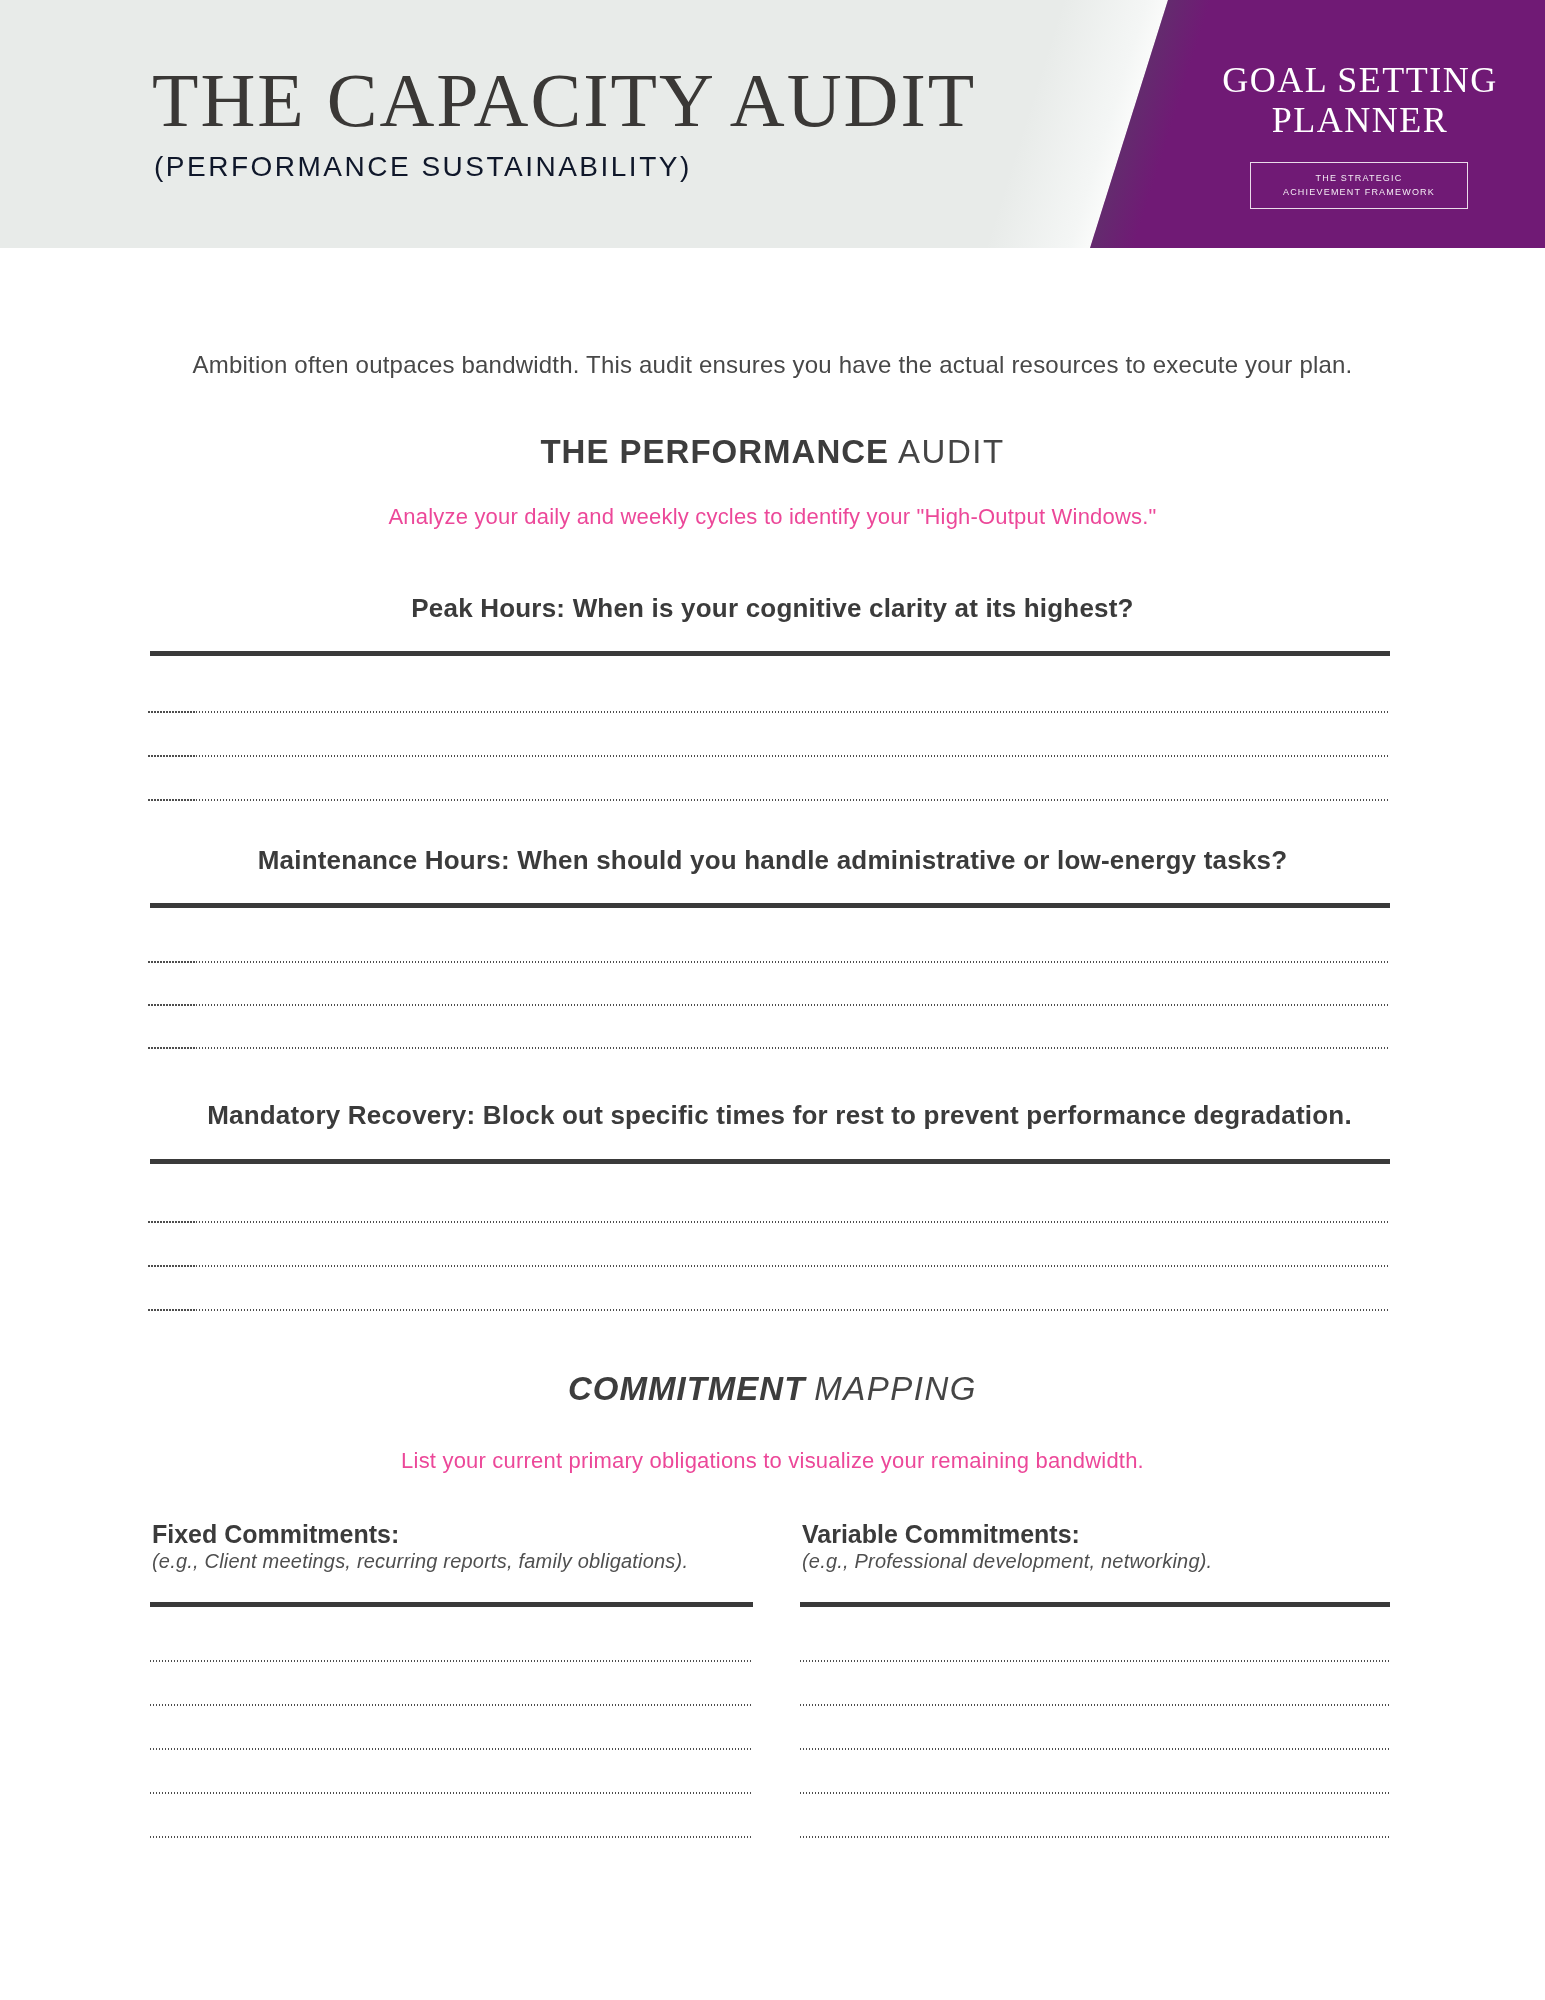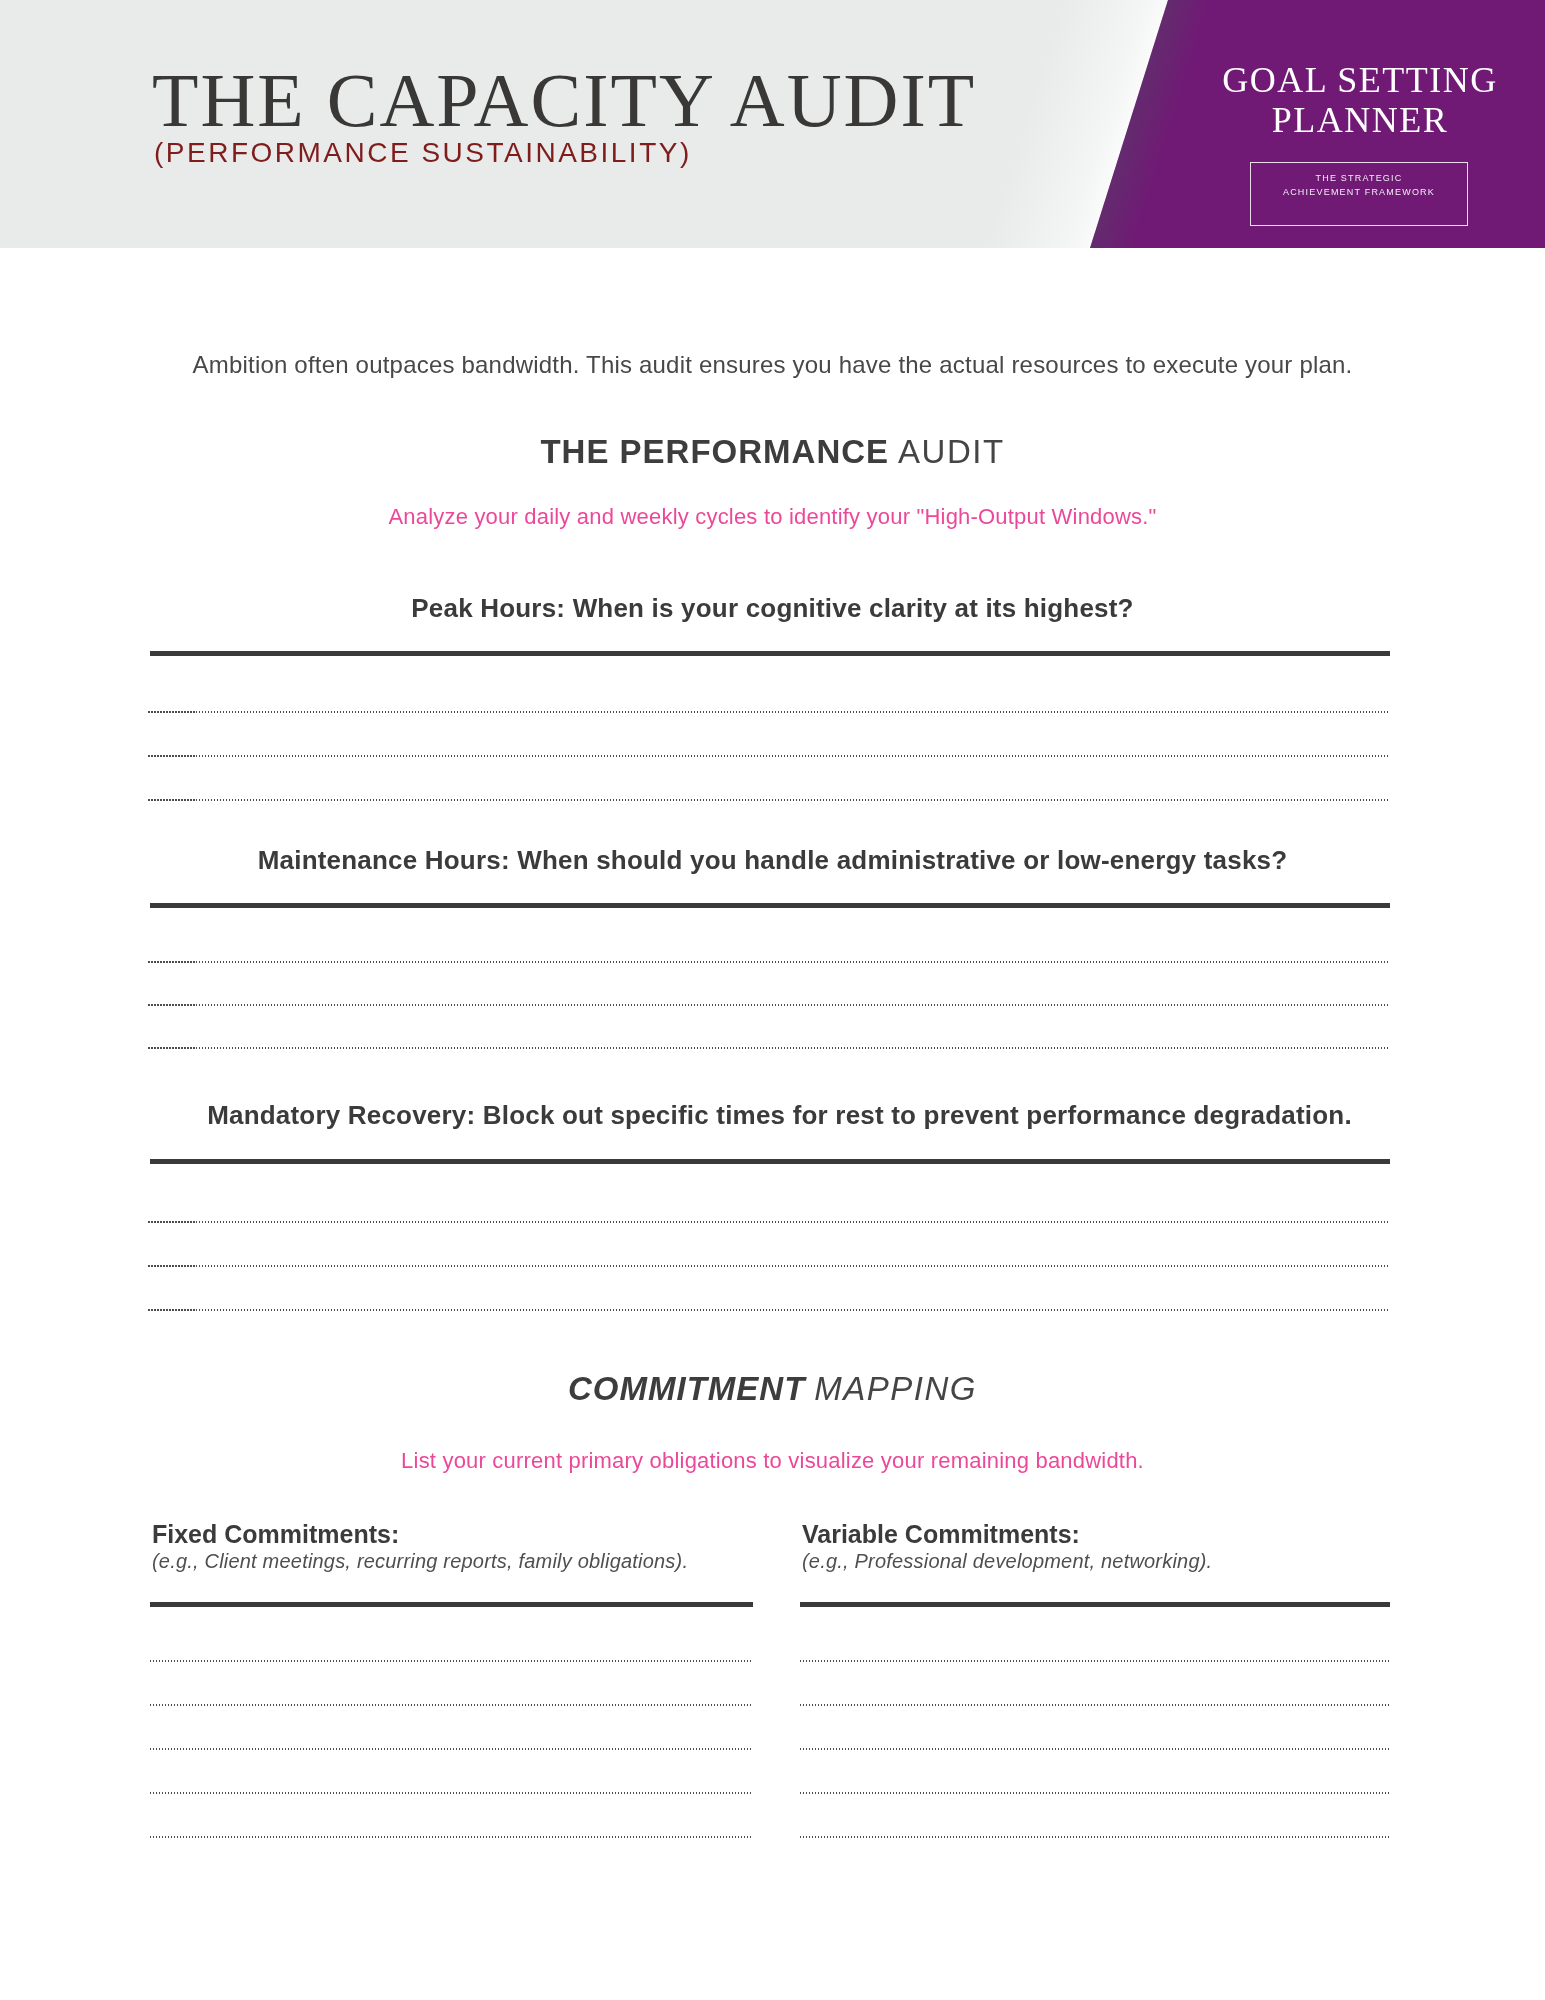--- a/index.html
+++ b/index.html
@@ -32,32 +32,32 @@
     transform:skewX(-17.4deg);transform-origin:top left;
     pointer-events:none;
   }
   .page-title{
     position:absolute;top:62px;left:152px;margin:0;
     font-family:"Liberation Serif", serif;font-weight:400;
     font-size:76px;line-height:76px;letter-spacing:2px;
     color:#3a3836;white-space:nowrap;
   }
   .page-subtitle{
-    position:absolute;top:136px;left:154px;
+    position:absolute;top:150px;left:154px;
     font-size:28px;line-height:34px;letter-spacing:2.5px;
-    color:#7f1d1d;white-space:nowrap;
+    color:#0f172a;white-space:nowrap;
   }
   .badge-title{
     position:absolute;top:60px;left:130px;width:360px;
     font-family:"Liberation Serif", serif;
     font-size:36px;line-height:40px;letter-spacing:1.5px;
     color:#ffffff;text-align:center;white-space:nowrap;
   }
   .badge-frame{
-    position:absolute;top:162px;left:200px;width:218px;height:64px;
+    position:absolute;top:162px;left:200px;width:218px;height:47px;
     border:1px solid rgba(255,255,255,0.85);
     box-sizing:border-box;
     text-align:center;
   }
   .badge-frame-text{
     padding-top:8px;
     font-size:9px;line-height:14px;letter-spacing:1.2px;
     color:rgba(255,255,255,0.92);
   }
   

